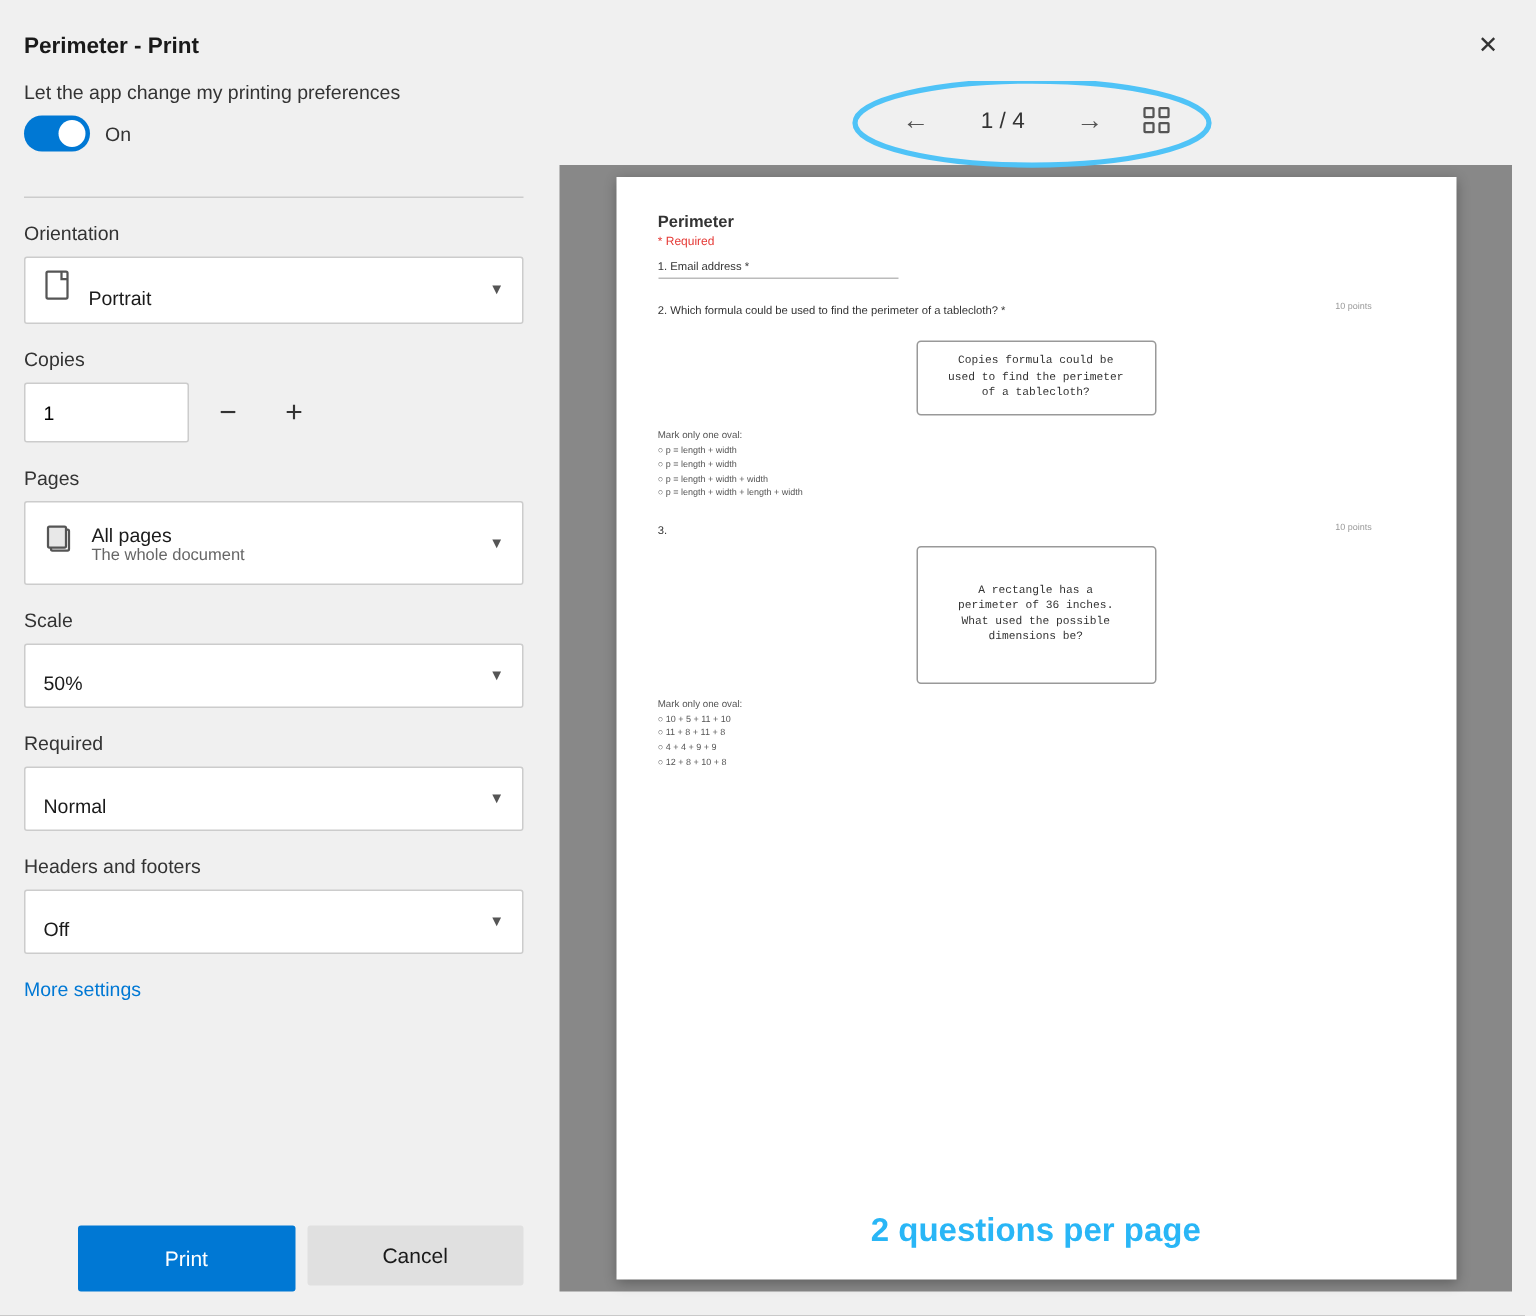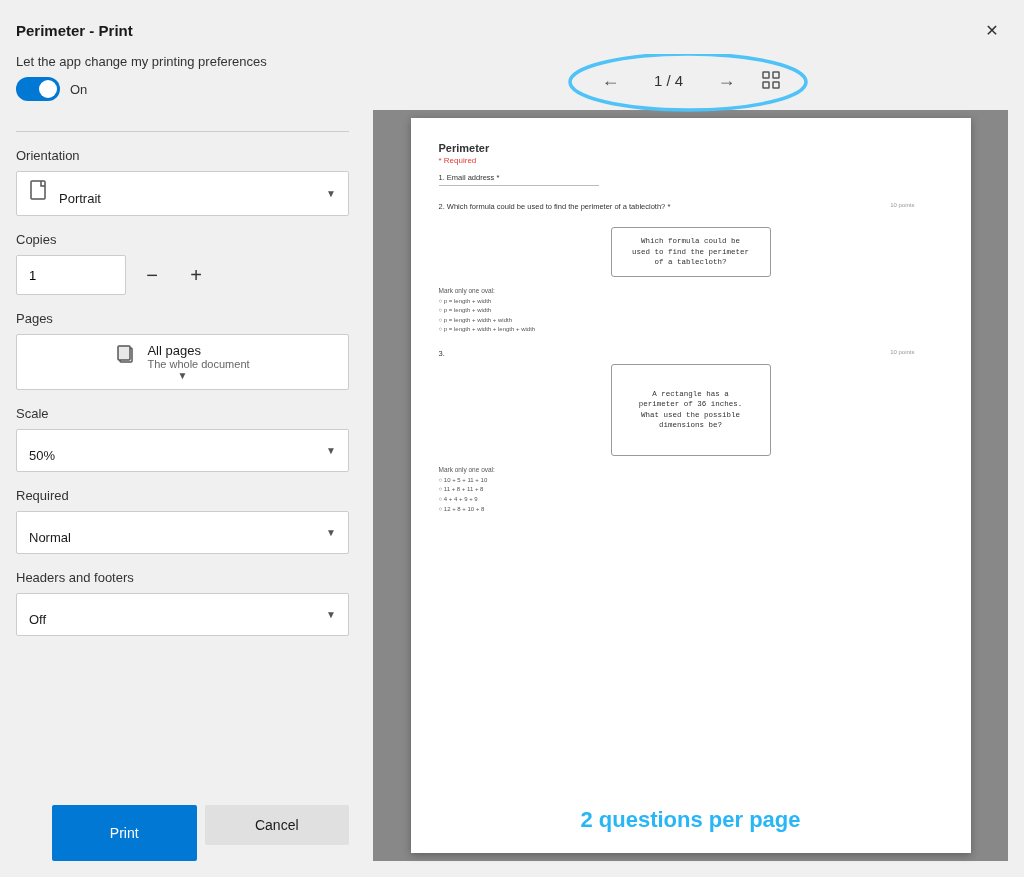--- a/index.html
+++ b/index.html
@@ -197,21 +197,20 @@
       background: white;
       border: 1px solid #ccc;
       border-radius: 2px;
       padding: 8px 12px;
       display: flex;
       align-items: center;
       justify-content: space-between;
       cursor: pointer;
       margin-bottom: 16px;
       min-height: 56px;
-      flex-direction: column;
     }
 
     .pages-content {
       display: flex;
       align-items: center;
       gap: 10px;
     }
 
     .pages-icon {
       font-size: 20px;
@@ -228,21 +227,21 @@
       color: #1a1a1a;
     }
 
     .pages-sub {
       font-size: 11px;
       color: #666;
     }
 
     .print-btn {
       flex: 1;
-      height: 56px;
+      height: 44px;
       background: #0078d4;
       color: white;
       border: none;
       border-radius: 2px;
       font-size: 14px;
       cursor: pointer;
       font-family: 'Segoe UI', Arial, sans-serif;
       margin-left: 36px;
     }
 
@@ -539,20 +538,21 @@
       <div>
         <div class="section-label">Headers and footers</div>
         <div class="dropdown">
           <div class="dropdown-content">
             <span class="dropdown-text">Off</span>
           </div>
           <span class="dropdown-arrow">▼</span>
         </div>
       </div>
 
+      <a class="more-settings-link">More settings</a>
 
       <div style="display:flex; gap:8px; margin-top: auto;">
         <button class="print-btn">Print</button>
         <button class="cancel-btn">Cancel</button>
       </div>
     </div>
 
     <div class="right-panel">
 
       <div class="preview-nav">
@@ -584,21 +584,21 @@
             <div class="preview-q1">1.  Email address *</div>
             <div class="preview-line"></div>
 
             <div style="position:relative; margin-bottom:16px;">
               <div class="preview-q2">2.  Which formula could be used to find the perimeter of a tablecloth? *</div>
               <span class="preview-points-right" style="top:0;">10 points</span>
             </div>
 
             <div style="display:flex; justify-content:center;">
               <div class="preview-box">
-                <span>Which formula could be</span><br>
+                <span>Copies formula could be</span><br>
                 <span>used to find the perimeter</span><br>
                 <span>of a tablecloth?</span>
               </div>
             </div>
 
             <div class="preview-mark-one">Mark only one oval:</div>
             <div class="preview-options">
               ○ p = length + width<br>
               ○ p = length + width<br>
               ○ p = length + width + width<br>

